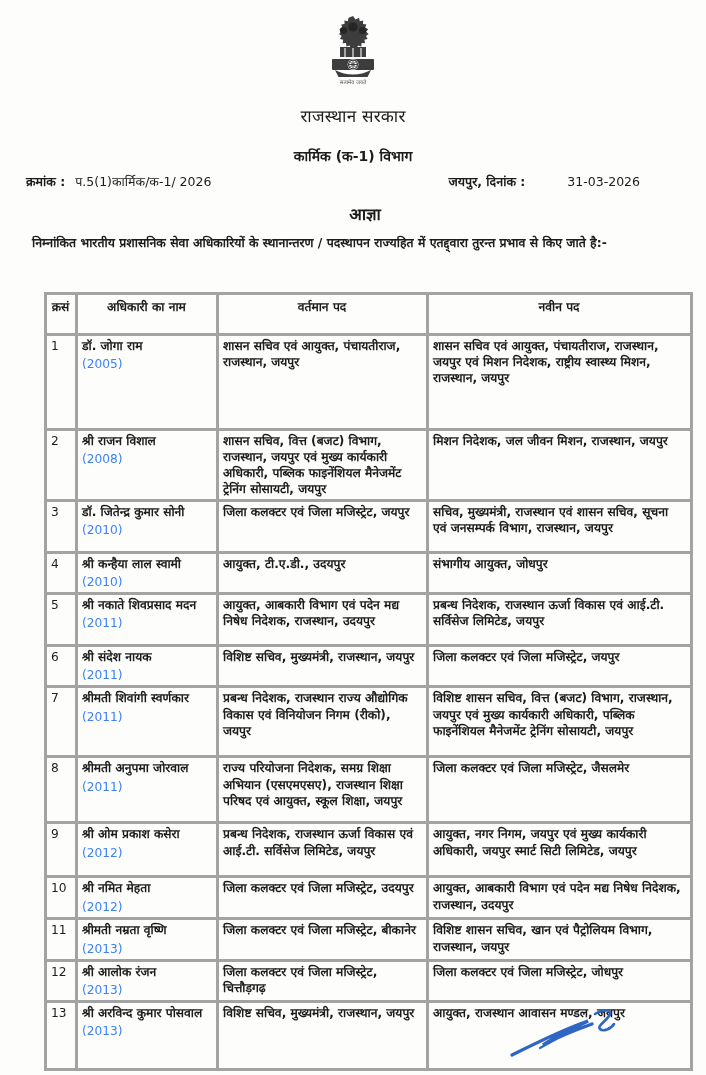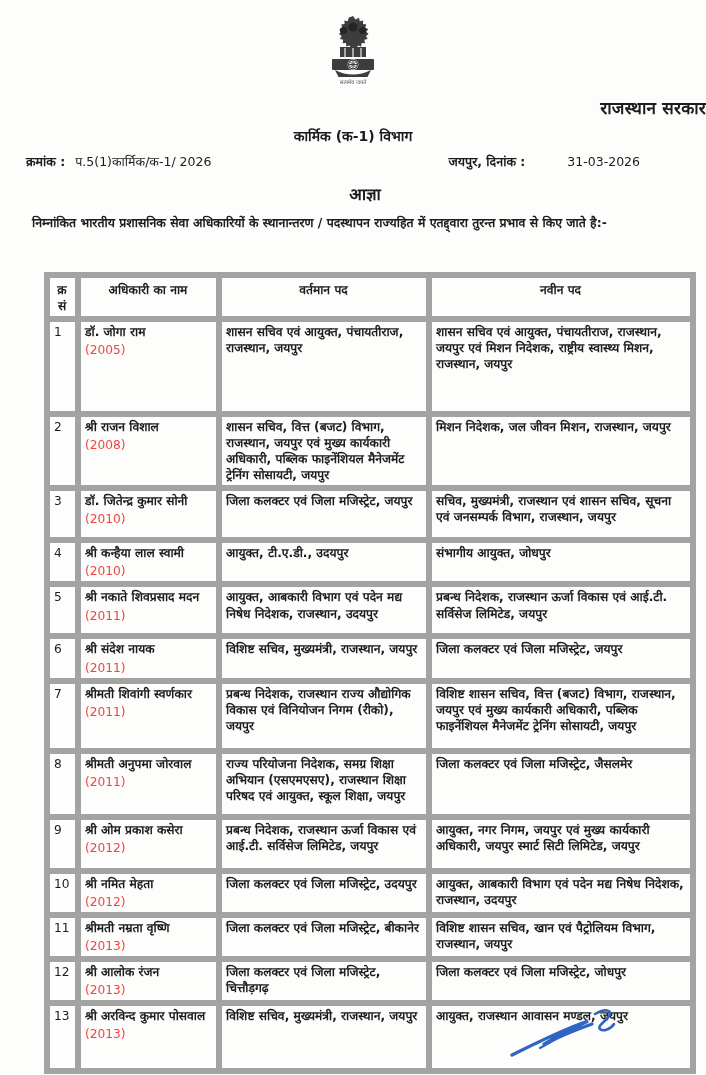--- a/index.html
+++ b/index.html
@@ -1,37 +1,37 @@
 <!DOCTYPE html>
 <html lang="hi"><head>
 <meta charset="utf-8">
 <style>
   html,body{margin:0;padding:0;background:#d9d9d9;
     font-family:"DejaVu Sans","Liberation Sans",sans-serif;color:#1c1c1c;}
   .page{position:relative;width:706px;height:1075px;margin:0 auto;
     background:#fdfdfc;overflow:hidden;box-shadow:0 0 4px rgba(0,0,0,.25);}
   .emblem{display:block;margin:14px auto 0;}
-  .govt-title{text-align:right;font-size:17px;font-weight:bold;margin-top:10px;letter-spacing:.2px;}
-  .dept-title{text-align:center;font-size:14px;font-weight:bold;margin-top:7px;}
+  .govt-title{text-align:center;font-size:17px;font-weight:normal;margin-top:18px;letter-spacing:.2px;}
+  .dept-title{text-align:center;font-size:14px;font-weight:bold;margin-top:19px;}
   .ref-row{display:flex;justify-content:space-between;align-items:baseline;
     margin:8px 10px 0 26px;font-size:12.5px;}
   .ref-left b{margin-right:10px;}
   .ref-right{margin-right:2px;text-align:center;}
   .ref-right .date{display:inline-block;margin-left:42px;font-weight:normal;margin-right:54px;}
   .order-title{text-align:center;font-size:16.5px;font-weight:bold;margin-top:12px;padding-left:24px;}
   .intro{font-size:12.4px;font-weight:bold;margin:10px 28px 0 32px;line-height:1.35;}
   table.transfer{border-collapse:collapse;table-layout:fixed;width:646px;
     margin:40px 0 0 44px;border:1.5px solid #3f3f3f;}
-  .transfer th,.transfer td{border:6px solid #a3a3a3;vertical-align:top;
+  .transfer th,.transfer td{border:3px solid #a3a3a3;vertical-align:top;
     padding:2px 5px 2px 4px;font-size:12.2px;line-height:1.32;word-wrap:break-word;}
   .transfer thead th{font-weight:bold;text-align:center;height:32px;
     border-bottom:2px solid #3f3f3f;padding-top:4px;}
   .c-sno{font-weight:normal;}
   .c-name .nm{font-weight:bold;}
-  .c-name .batch{font-weight:normal;color:#ef4444;margin-top:2px;}
+  .c-name .batch{font-weight:normal;color:#3b82f6;margin-top:2px;}
   .c-cur,.c-new{font-weight:bold;}
   .sig-wrap{position:absolute;right:76px;bottom:10px;width:132px;height:62px;}
 </style>
 </head>
 <body>
 
 <div class="page">
 
   <svg class="emblem" width="56" height="72" viewBox="0 0 56 72" aria-hidden="true">
     <g fill="#3d3d3d">

